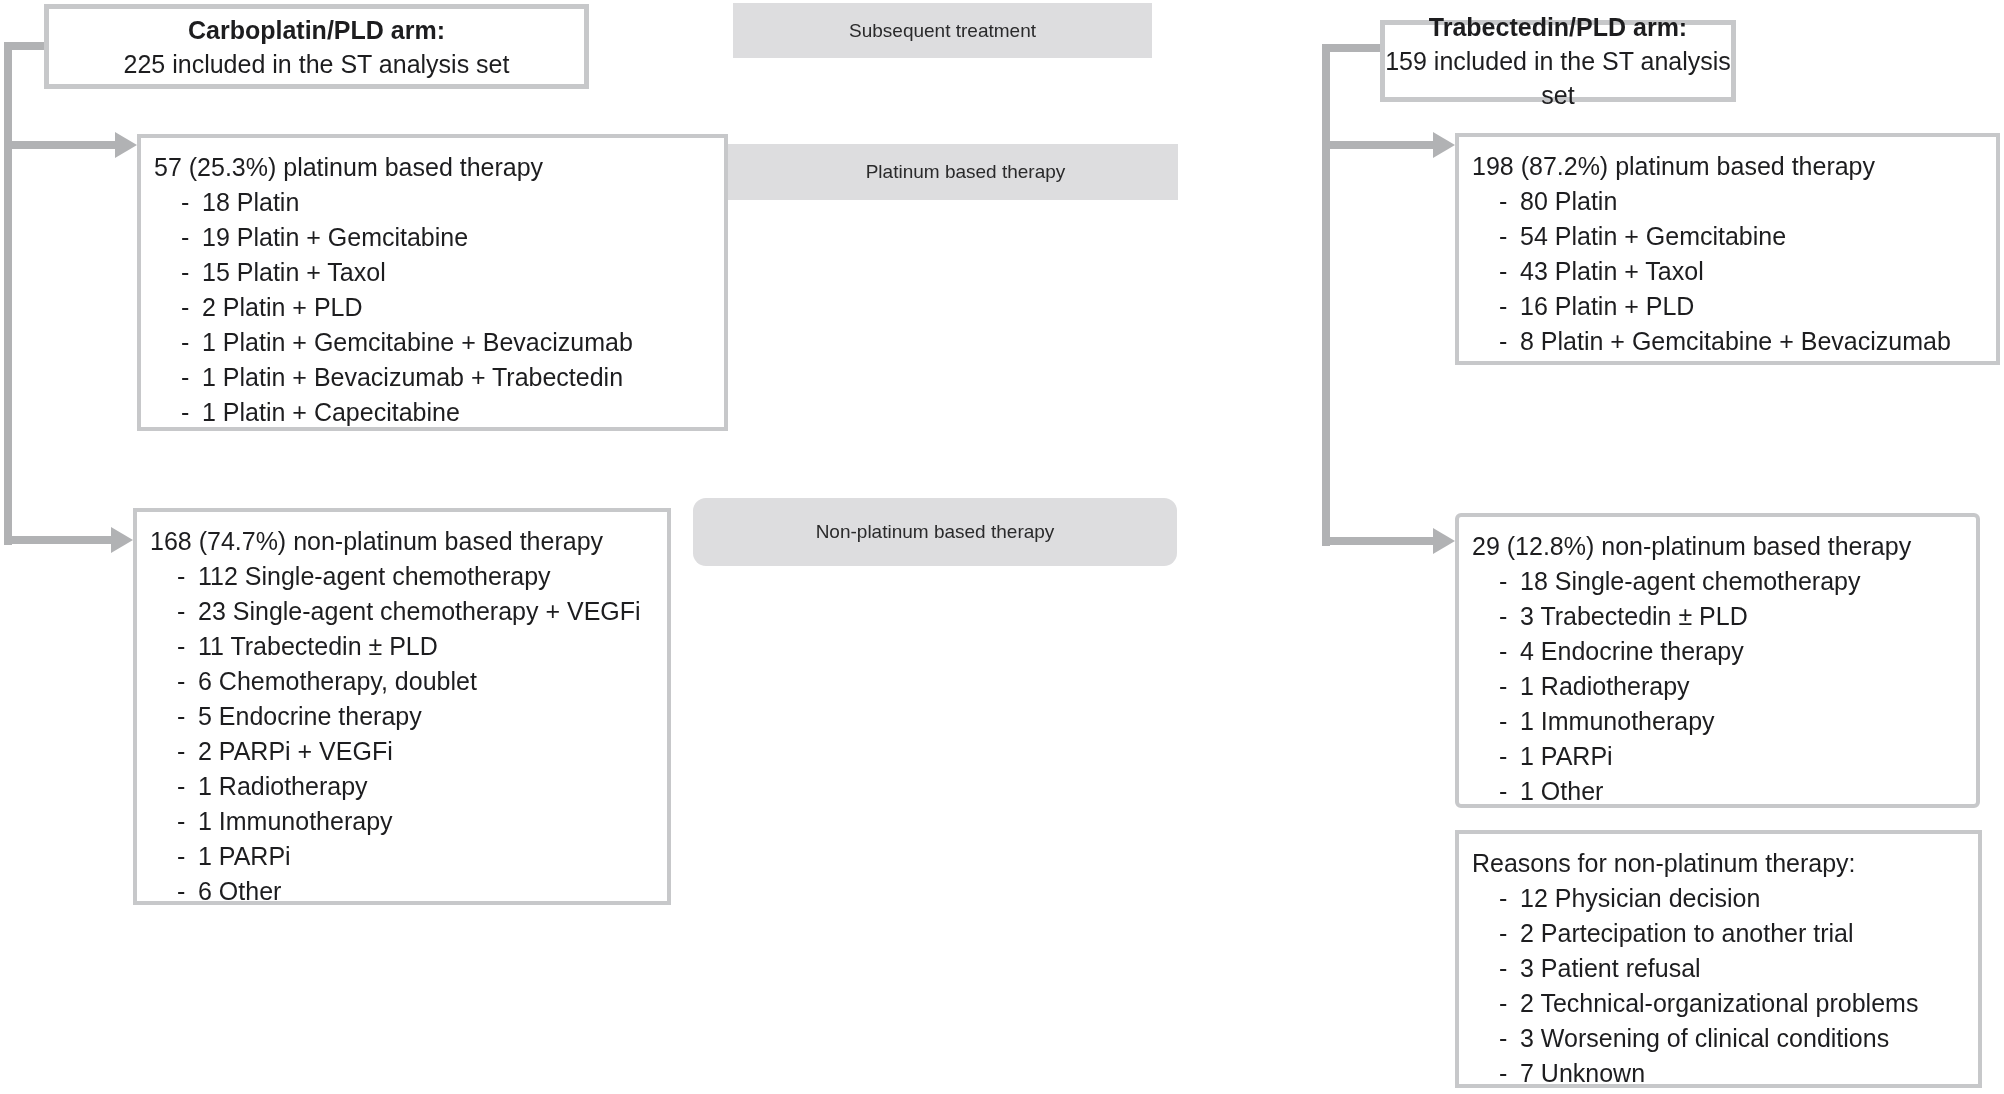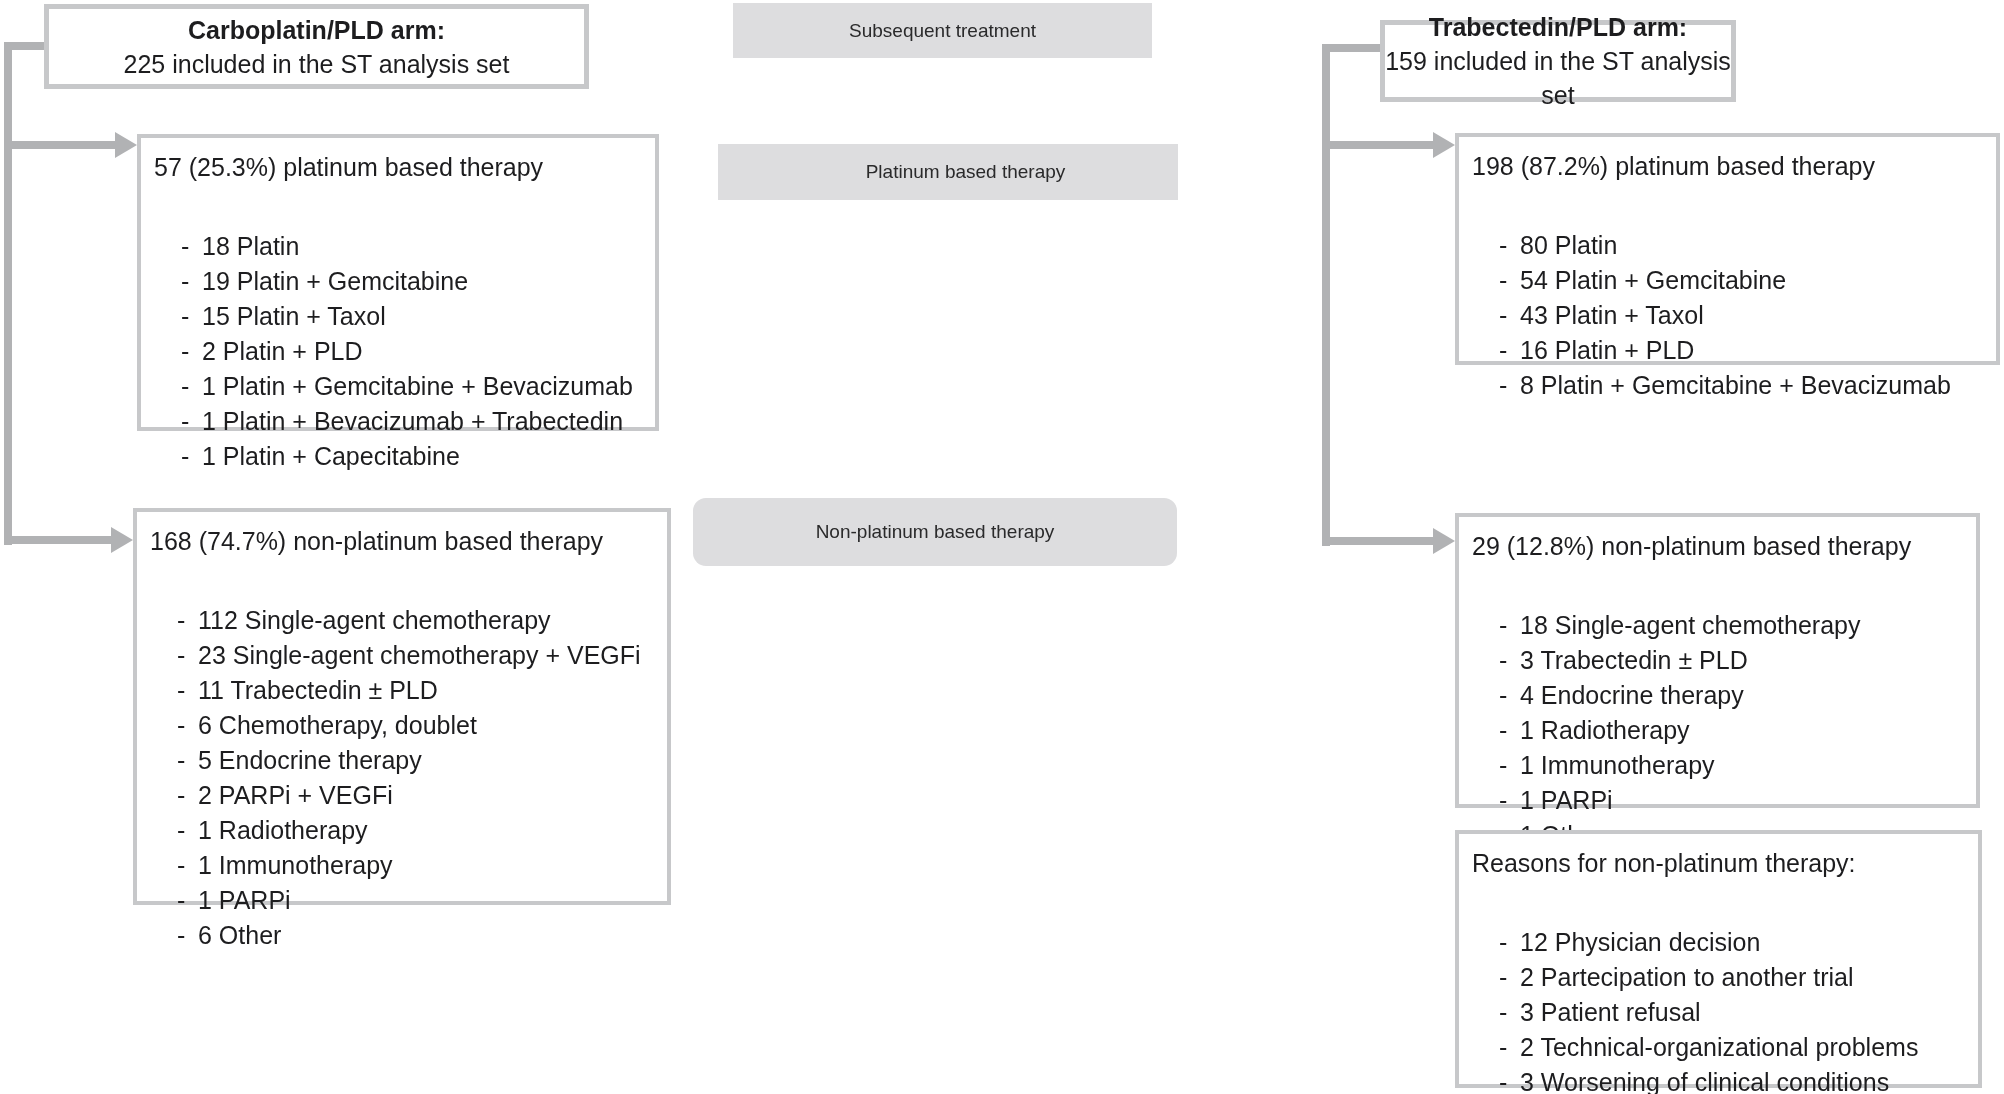--- a/index.html
+++ b/index.html
@@ -38,21 +38,21 @@
     font-size: 25px;
     line-height: 34px;
   }
   .arm-title { font-weight: bold; }
   .list-box {
     border: 4px solid var(--border, #c7c8ca);
     font-size: 25px;
     line-height: 35px;
   }
   .box-header { padding: 12px 0 0 13px; }
-  .items { margin-left: 40px; margin-top: 44px; }
+  .items { margin-left: 40px; }
   .item { white-space: nowrap; }
   .dash { display: inline-block; width: 21px; }
   .bar {
     position: absolute;
     background: var(--bar-bg, #dddddf);
     color: var(--bar-text, #2a2a2b);
     display: flex;
     align-items: center;
     justify-content: center;
     font-size: 19px;
@@ -97,21 +97,21 @@
   </div>
   <div class="bar" style="left:693px; top:498px; width:484px; height:68px;border-radius:13px;">
     <span>Non-platinum based therapy</span>
   </div>
 
   <div class="box arm-box" style="left:44px; top:4px; width:545px; height:85px;">
     <div class="arm-title">Carboplatin/PLD arm:</div>
     <div class="arm-subtitle">225 included in the ST analysis set</div>
   </div>
 
-  <div class="box list-box" style="left:137px; top:134px; width:522px; height:297px;">
+  <div class="box list-box" style="left:137px; top:134px; width:591px; height:297px;">
     <div class="box-header">57 (25.3%) platinum based therapy</div>
     <div class="items">
 
         <div class="item">
           <span class="dash">-</span><span>18 Platin</span>
         </div>
 
         <div class="item">
           <span class="dash">-</span><span>19 Platin + Gemcitabine</span>
         </div>
@@ -208,21 +208,21 @@
         <div class="item">
           <span class="dash">-</span><span>16 Platin + PLD</span>
         </div>
 
         <div class="item">
           <span class="dash">-</span><span>8 Platin + Gemcitabine + Bevacizumab</span>
         </div>
       </div>
   </div>
 
-  <div class="box list-box" style="left:1455px; top:513px; width:525px; height:295px;">
+  <div class="box list-box" style="left:1455px; top:513px; width:525px; height:295px;border-radius:6px;">
     <div class="box-header">29 (12.8%) non-platinum based therapy</div>
     <div class="items">
 
         <div class="item">
           <span class="dash">-</span><span>18 Single-agent chemotherapy</span>
         </div>
 
         <div class="item">
           <span class="dash">-</span><span>3 Trabectedin ± PLD</span>
         </div>

